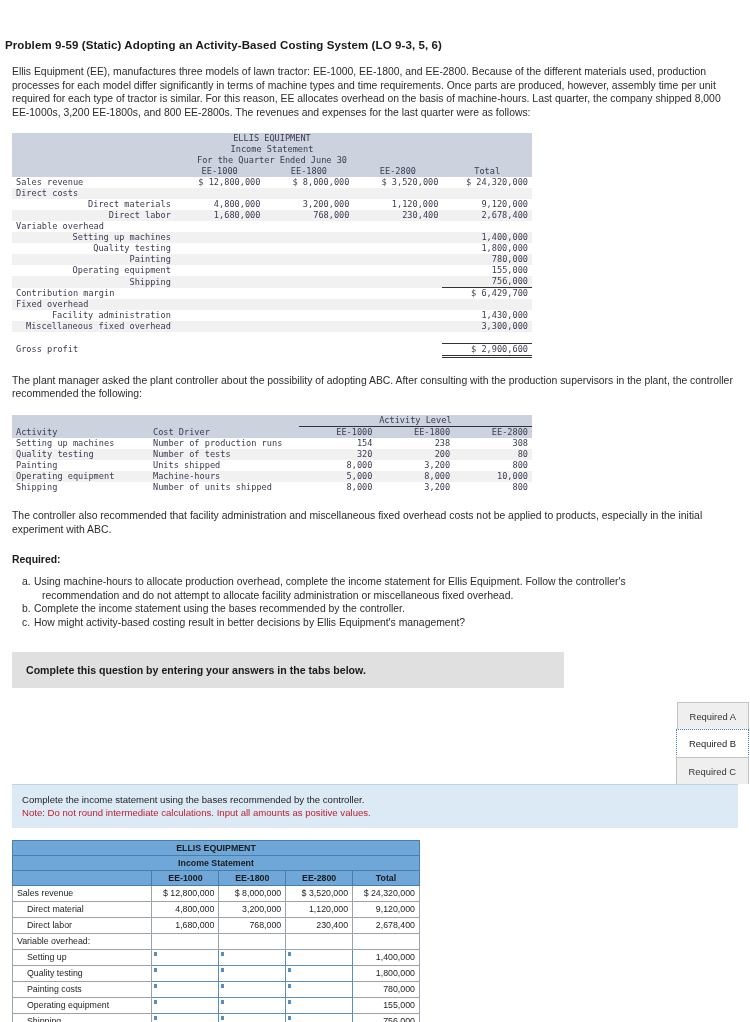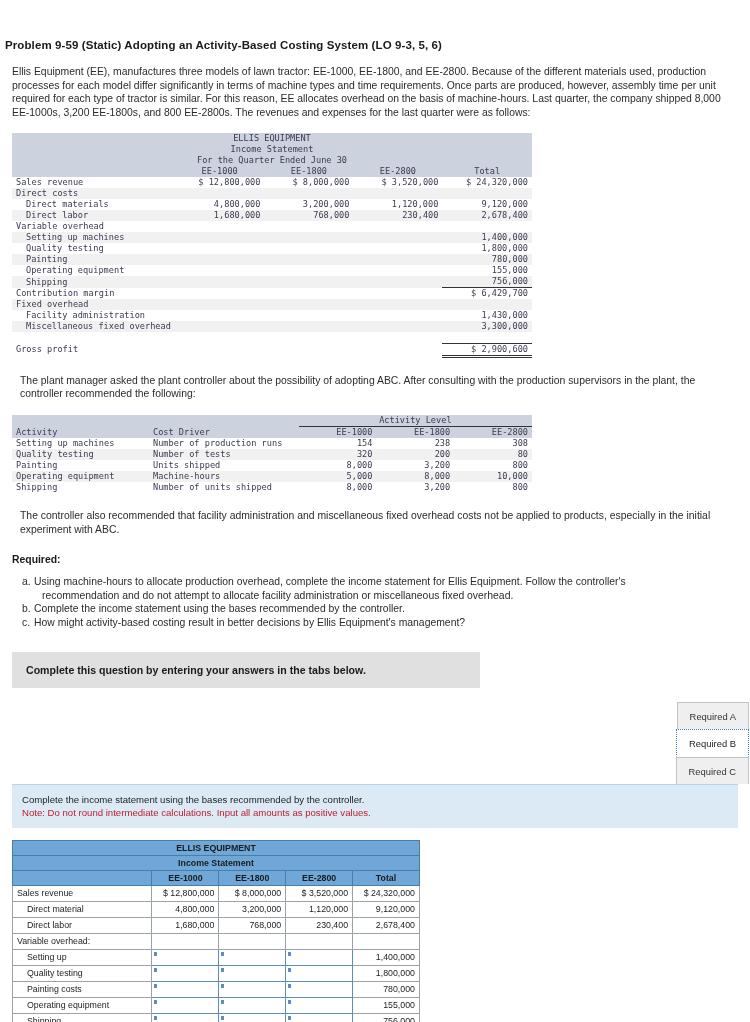--- a/index.html
+++ b/index.html
@@ -29,46 +29,46 @@
     font-family: "DejaVu Sans Mono", "Liberation Mono", monospace;
     font-size: 8.6px; color: #3a3a52; width: 520px;
   }
   table.mono td, table.mono th { padding: 0 4px; height: 11px; line-height: 11px; font-weight: normal; white-space: nowrap; }
   .bandhead { background: #ccd3de; }
   .rowalt { background: #f1f1f1; }
   .roww  { background: #ffffff; }
   .ta-r { text-align: right; }
   .ta-c { text-align: center; }
   .ta-l { text-align: left; }
-  .ind1 { padding-left: 14px !important; }
+  .ind1 { padding-left: 14px !important; text-align: right; }
   .tline { border-top: 1px solid #333; }
   .dline { border-bottom: 3px double #333; }
   .botline { border-bottom: 1px solid #333; }
   .spacer-row td { height: 8px; }
 
   .w-label { width: 150px; }
   .w-drv   { width: 155px; }
   .w-num   { width: 92px; }
 
   
   .para {
     font-size: 10.4px; line-height: 13.6px; color: #2b2b2b;
-    padding: 0 20px; margin-top: 16px;
+    padding: 0 12px; margin-top: 16px;
   }
   .req-head { font-size: 10.4px; font-weight: bold; color: #1a1a1a; padding: 0 12px; margin-top: 18px; }
   .req-list { padding: 0 12px 0 22px; margin-top: 10px; }
   .req-item { font-size: 10.4px; line-height: 13.6px; color: #2b2b2b; position: relative; padding-left: 12px; }
   .req-item .lt { position: absolute; left: 0; top: 0; }
   .req-item .cont { display: block; padding-left: 8px; }
 
   
   .gray-bar {
     margin: 22px 12px 0 12px; background: #e0e0e0; border: 0;
     padding: 12px 14px; font-size: 10.6px; font-weight: bold; color: #1a1a1a;
-    width: 468px;
+    width: 552px;
   }
 
   
   .tabs { margin: 14px 0 0 12px; display: flex; align-items: flex-end; position: relative; flex-direction: column; }
   .tab {
     font-size: 9.4px; color: #333; background: #efefef;
     border: 1px solid #c3c3c3; border-bottom: none;
     padding: 8px 12px 7px 12px; margin-right: 1px; line-height: 11px;
   }
   .tab.active { background: #ffffff; border: 1px dotted #3f7fbf; border-bottom: 1px solid #ffffff; color: #222; }

